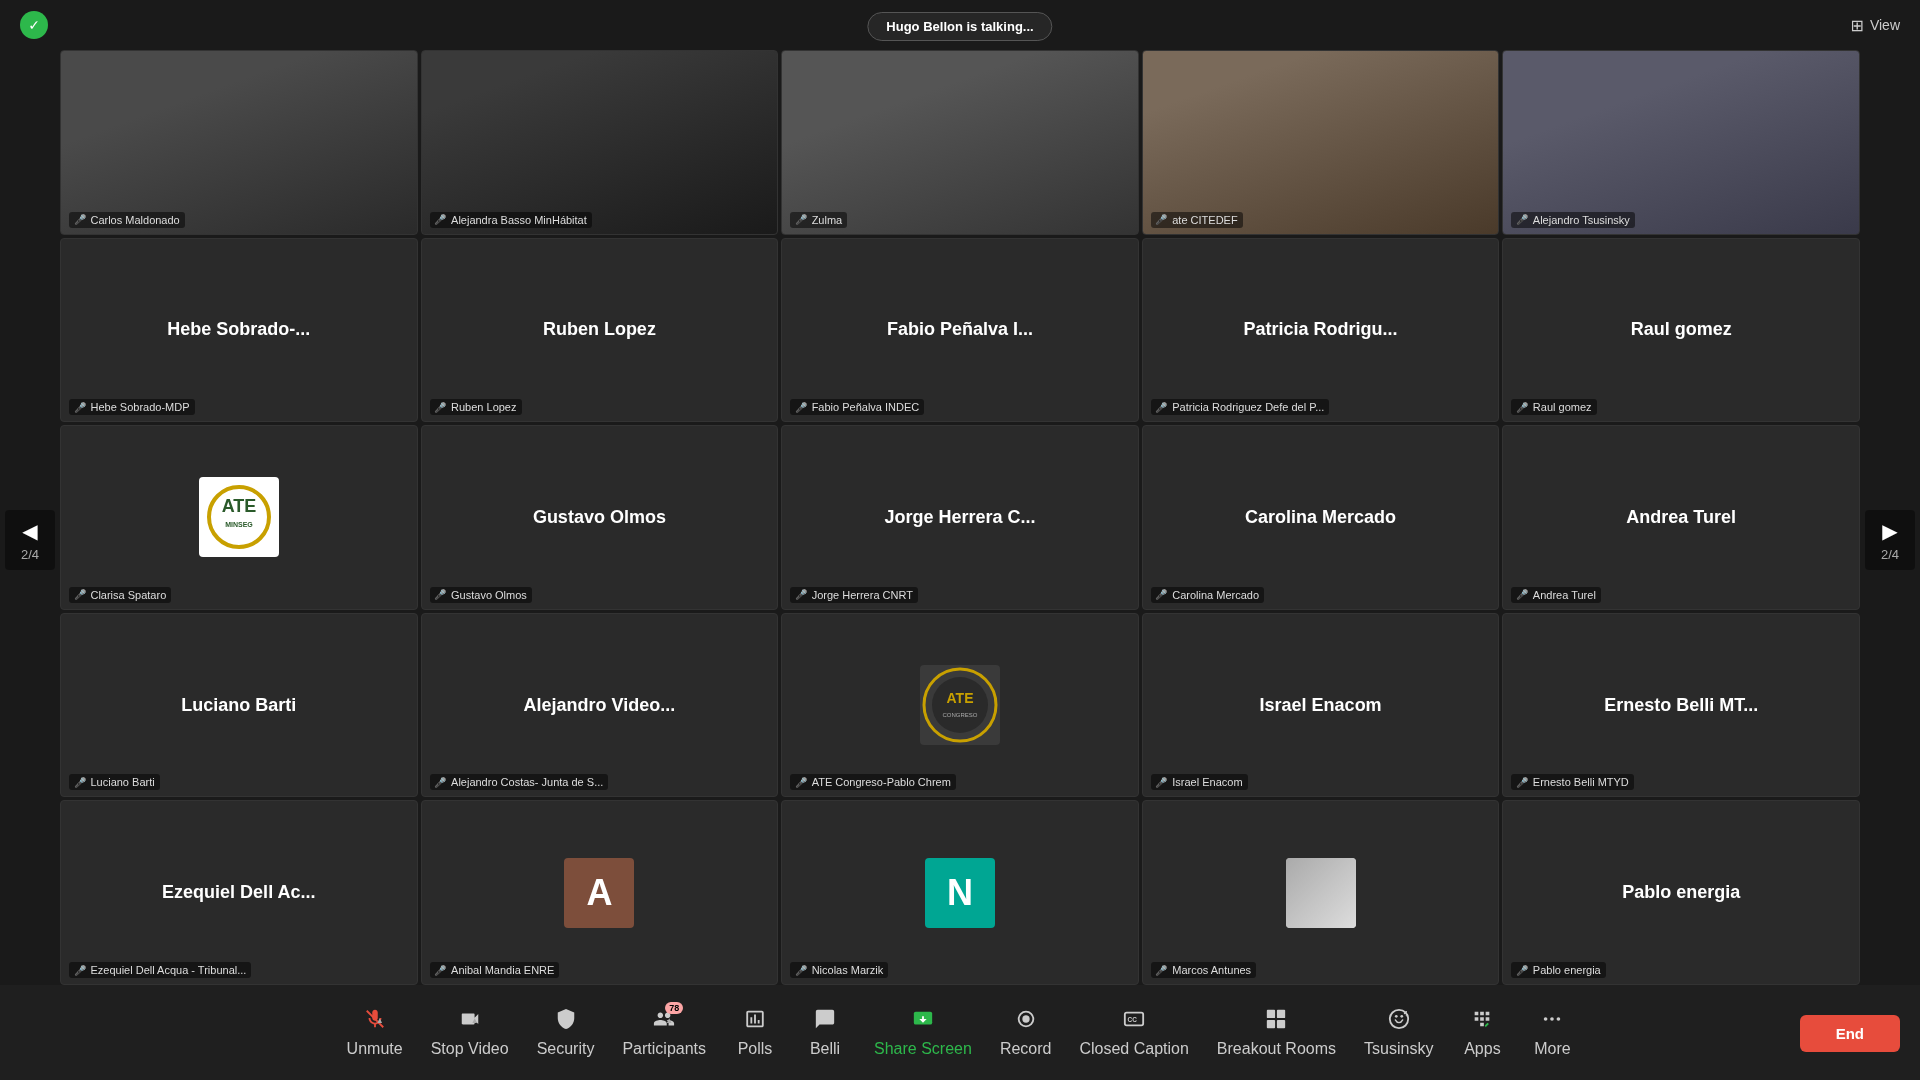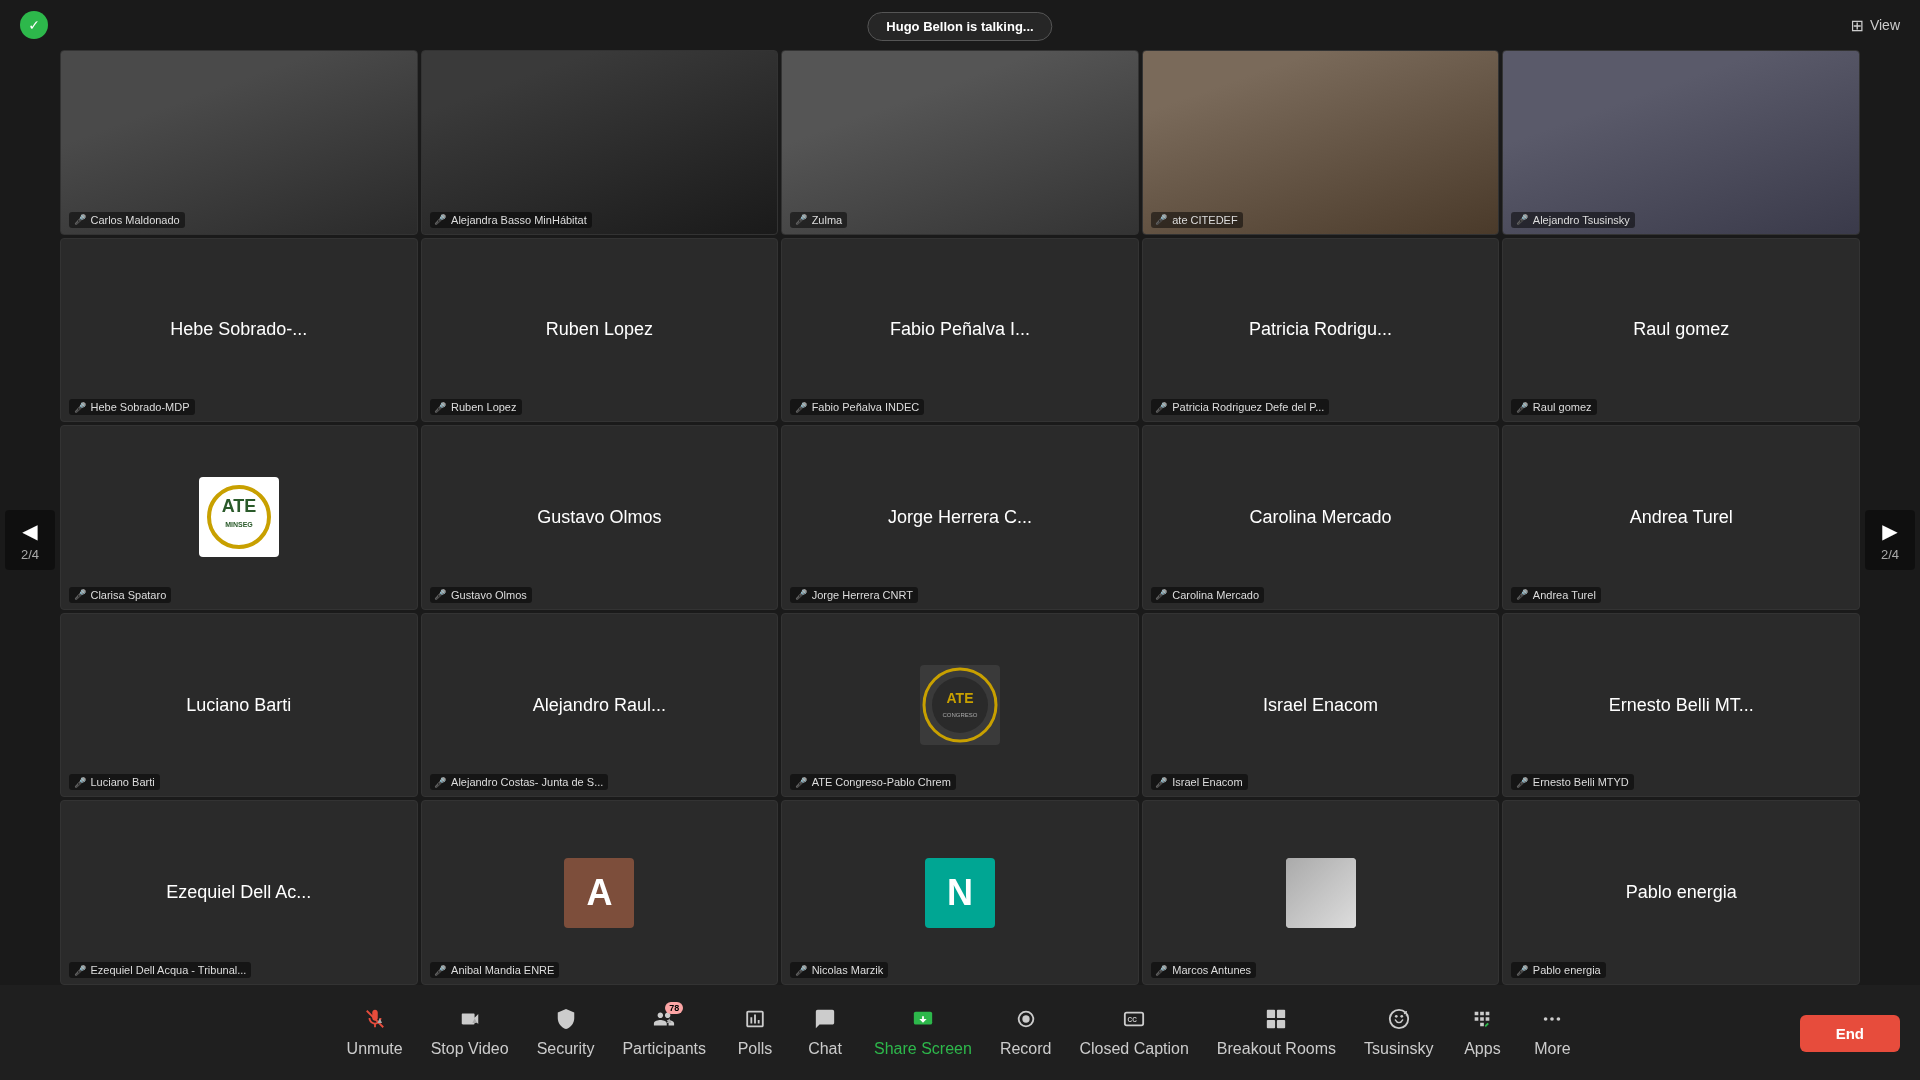--- a/index.html
+++ b/index.html
@@ -73,21 +73,21 @@
       position: relative;
       display: flex;
       flex-direction: column;
       align-items: center;
       justify-content: center;
       overflow: hidden;
     }
 
     .video-cell .cell-name {
       font-size: 18px;
-      font-weight: 400;
+      font-weight: 700;
       color: #fff;
       text-align: center;
       padding: 0 10px;
     }
 
     .video-cell .cell-label {
       position: absolute;
       bottom: 6px;
       left: 8px;
       font-size: 11px;
@@ -342,21 +342,21 @@
     </div>
     <div class="video-cell">
       <div class="cell-name">Andrea Turel</div>
       <div class="cell-label"><span class="mic-icon">🎤</span>Andrea Turel</div>
     </div>
     <div class="video-cell">
       <div class="cell-name">Luciano Barti</div>
       <div class="cell-label"><span class="mic-icon">🎤</span>Luciano Barti</div>
     </div>
     <div class="video-cell">
-      <div class="cell-name">Alejandro  Raul...</div>
+      <div class="cell-name">Alejandro  Video...</div>
       <div class="cell-label"><span class="mic-icon">🎤</span>Alejandro Costas- Junta de S...</div>
     </div>
     <div class="video-cell">
       <div style="width: 80px; height: 80px;"><svg width="80" height="80" viewBox="0 0 80 80">
           <rect width="80" height="80" fill="#3a3a3a" rx="4"></rect>
           <circle cx="40" cy="40" r="36" fill="none" stroke="#c8a000" stroke-width="3"></circle>
           <circle cx="40" cy="40" r="28" fill="#2a2a2a"></circle>
           <text x="40" y="38" text-anchor="middle" font-size="14" font-weight="bold" fill="#c8a000">ATE</text>
           <text x="40" y="52" text-anchor="middle" font-size="6" fill="#aaa">CONGRESO</text>
         </svg></div>
@@ -454,21 +454,21 @@
     </div>
     <span class="tool-label">Polls</span>
   </div>
 
   <div class="tool-group">
     <div class="tool-icon">
       <svg width="22" height="22" viewBox="0 0 24 24" fill="#ccc">
         <path d="M20 2H4c-1.1 0-2 .9-2 2v18l4-4h14c1.1 0 2-.9 2-2V4c0-1.1-.9-2-2-2z"></path>
       </svg>
     </div>
-    <span class="tool-label">Chat</span>
+    <span class="tool-label">Belli</span>
   </div>
 
   <div class="tool-group tool-active">
     <div class="tool-icon">
       <svg width="26" height="22" viewBox="0 0 24 24" fill="#2db84b">
         <rect x="2" y="4" width="20" height="14" rx="2" fill="#2db84b"></rect>
         <path d="M12 16l-4-4h3V9h2v3h3l-4 4z" fill="#fff"></path>
       </svg>
       <span class="tool-caret" style="color:#2db84b;">▲</span>
     </div>

